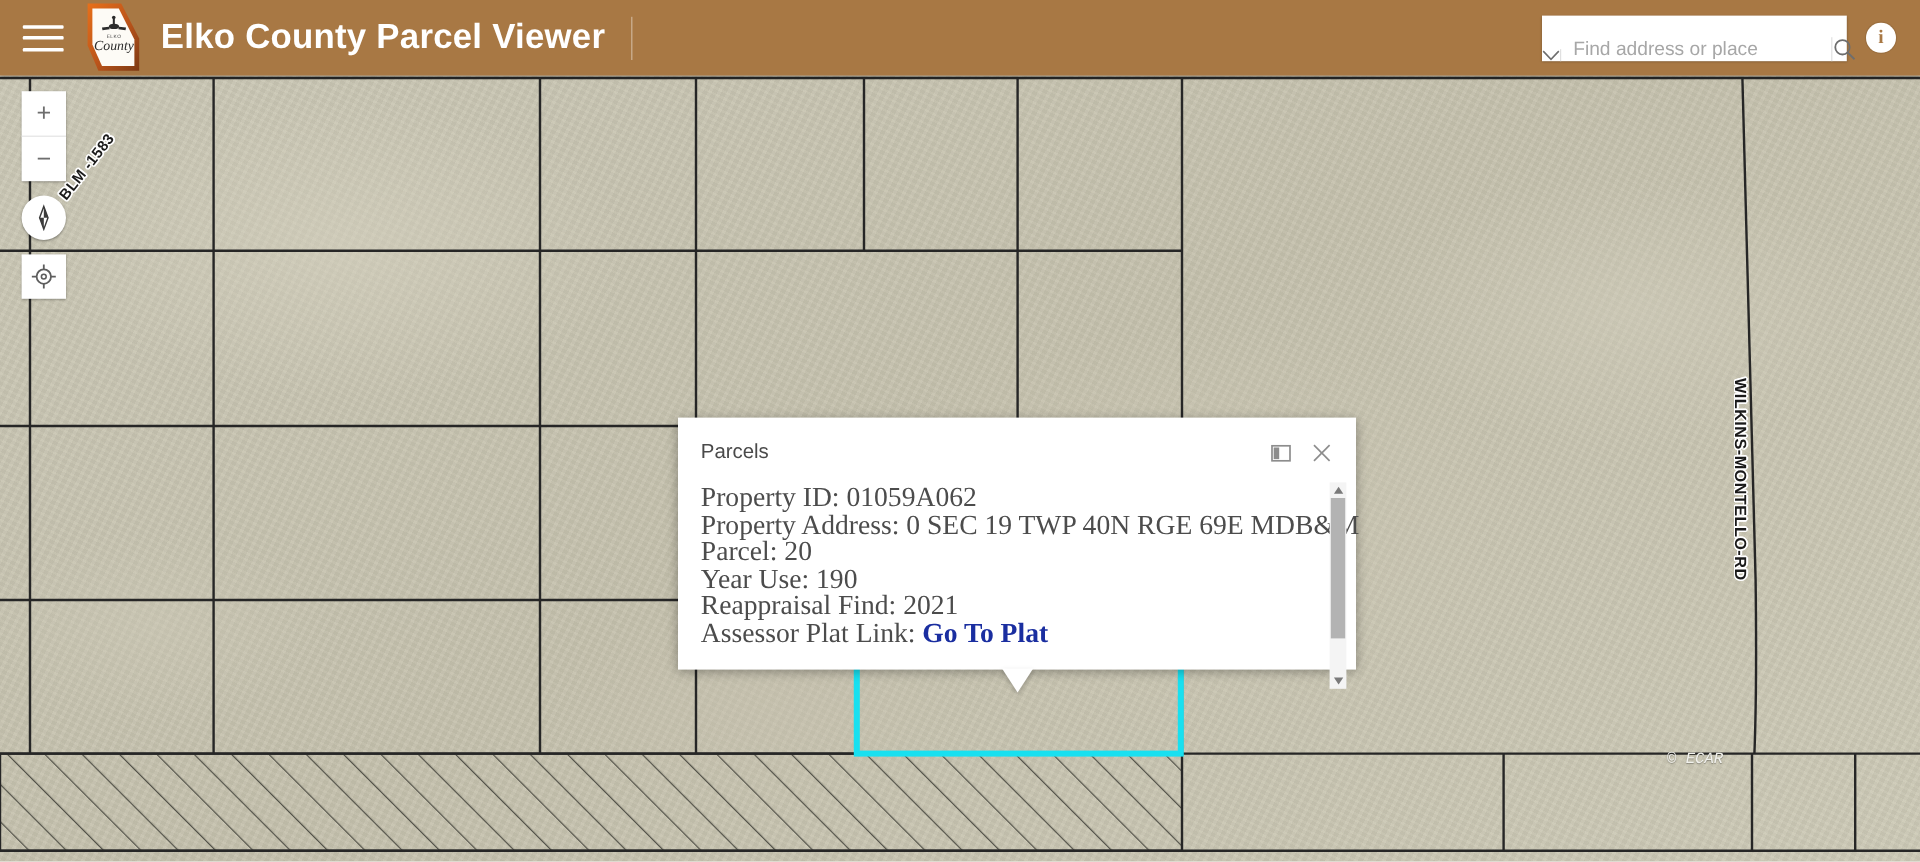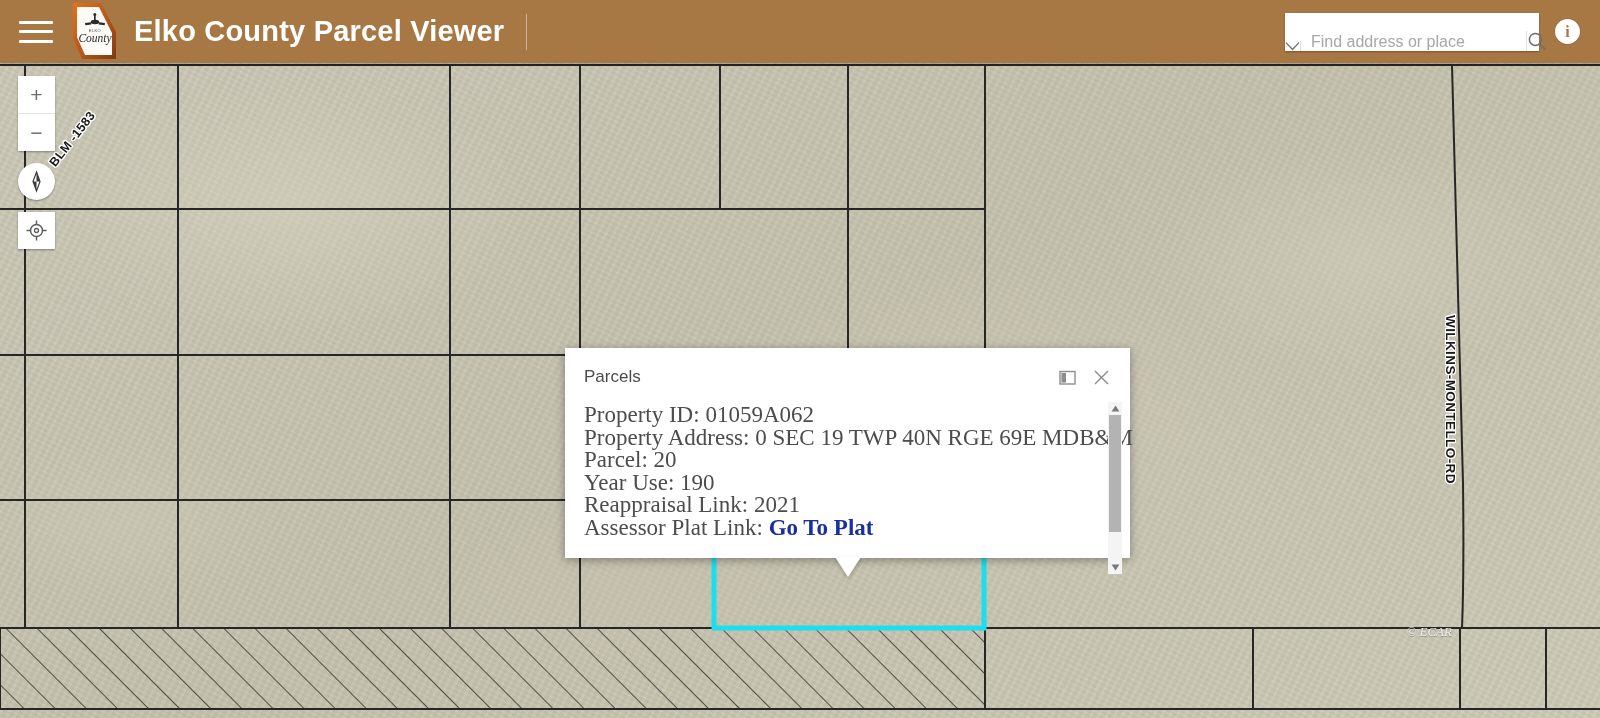--- a/index.html
+++ b/index.html
@@ -328,25 +328,25 @@
   }
   #road-wilkins {
     left: 1458px;
     top: 252px;
     font-size: 13.5px;
     transform: rotate(90deg);
     transform-origin: left top;
   }
   .attribution {
     position: absolute;
-    right: 148px;
+    right: 164px;
     bottom: 78px;
     font-size: 13px;
     font-style: italic;
-    font-family: Liberation Serif, serif;
+    font-family: Liberation Mono, monospace;
     color: #f2f2ee;
     pointer-events: none;
     text-shadow: 0 1px 1px rgba(0,0,0,0.35);
   }
 </style>
 </head>
 <body>
 
 <div id="app">
 
@@ -508,21 +508,21 @@
         </div>
         <div class="popup-line">
           <span>Parcel: </span>
           <span>20</span>
         </div>
         <div class="popup-line">
           <span>Year Use: </span>
           <span>190</span>
         </div>
         <div class="popup-line">
-          <span>Reappraisal Link: </span>
+          <span>Reappraisal Find: </span>
           <span>2021</span>
         </div>
         <div class="popup-line">
           <span>Assessor Plat Link: </span>
           <a class="plat-link">Go To Plat</a>
         </div>
 
         <div class="popup-scrollbar">
           <div class="sb-arrow">
             <svg width="9" height="7" viewBox="0 0 9 7">

